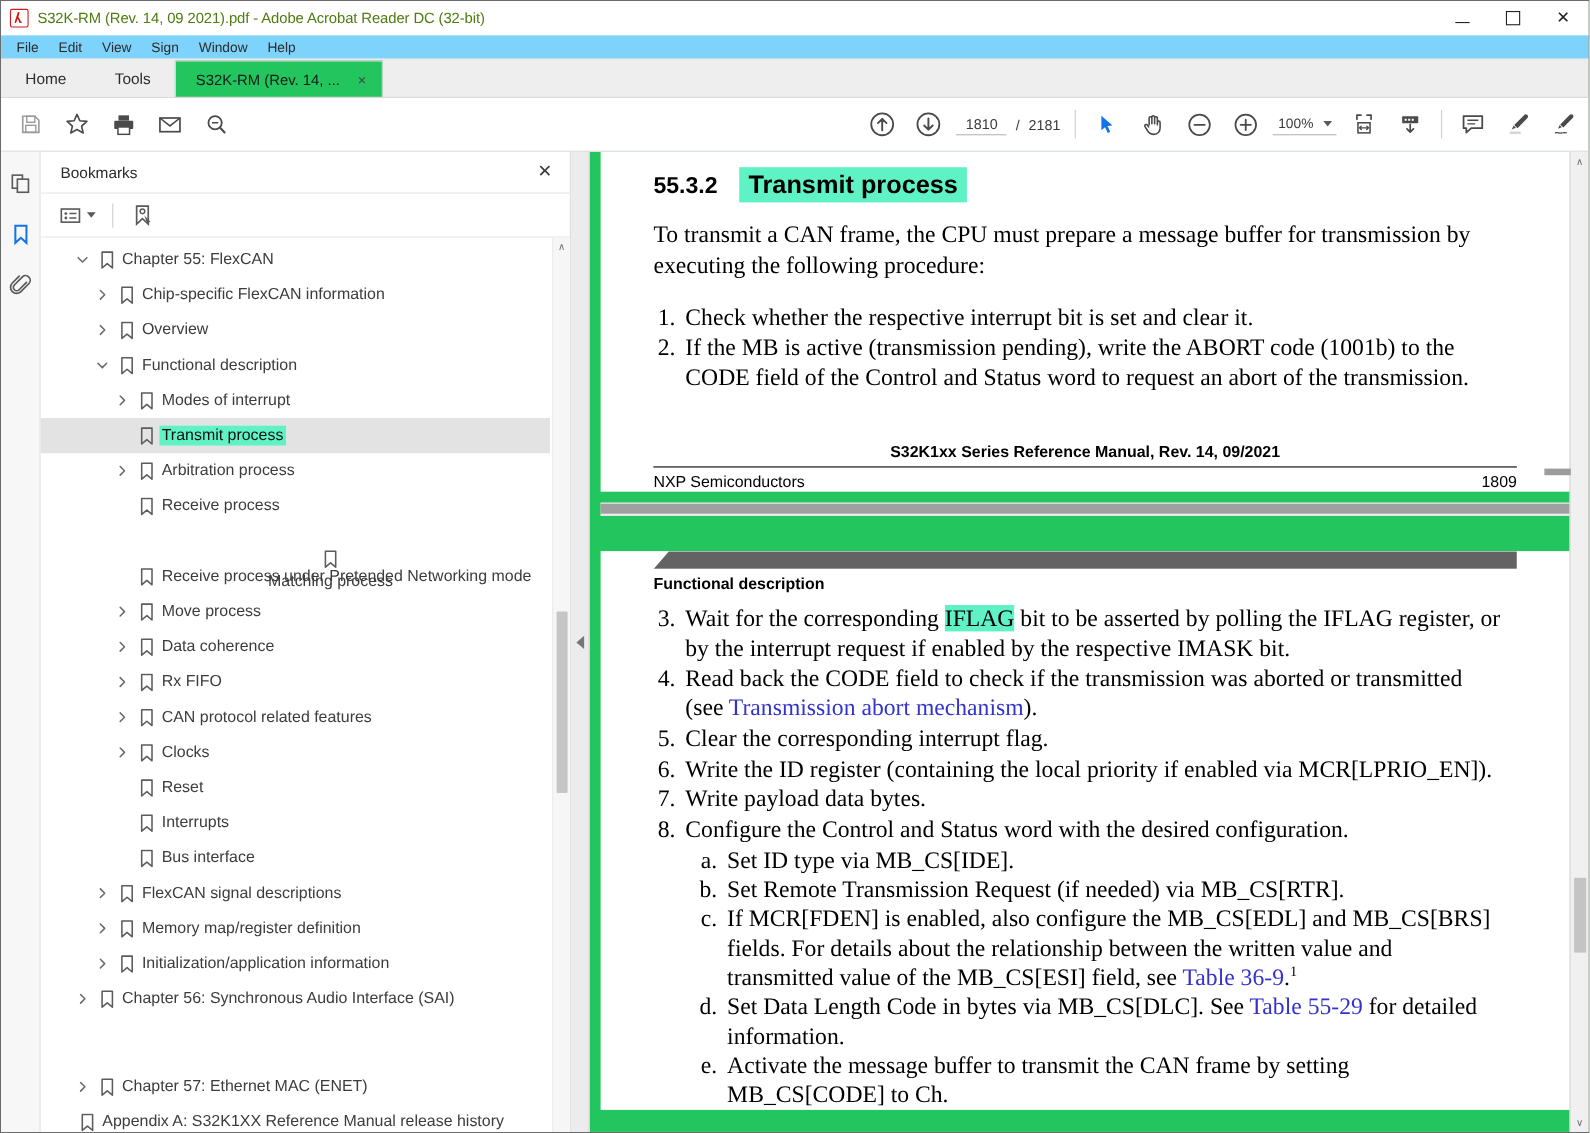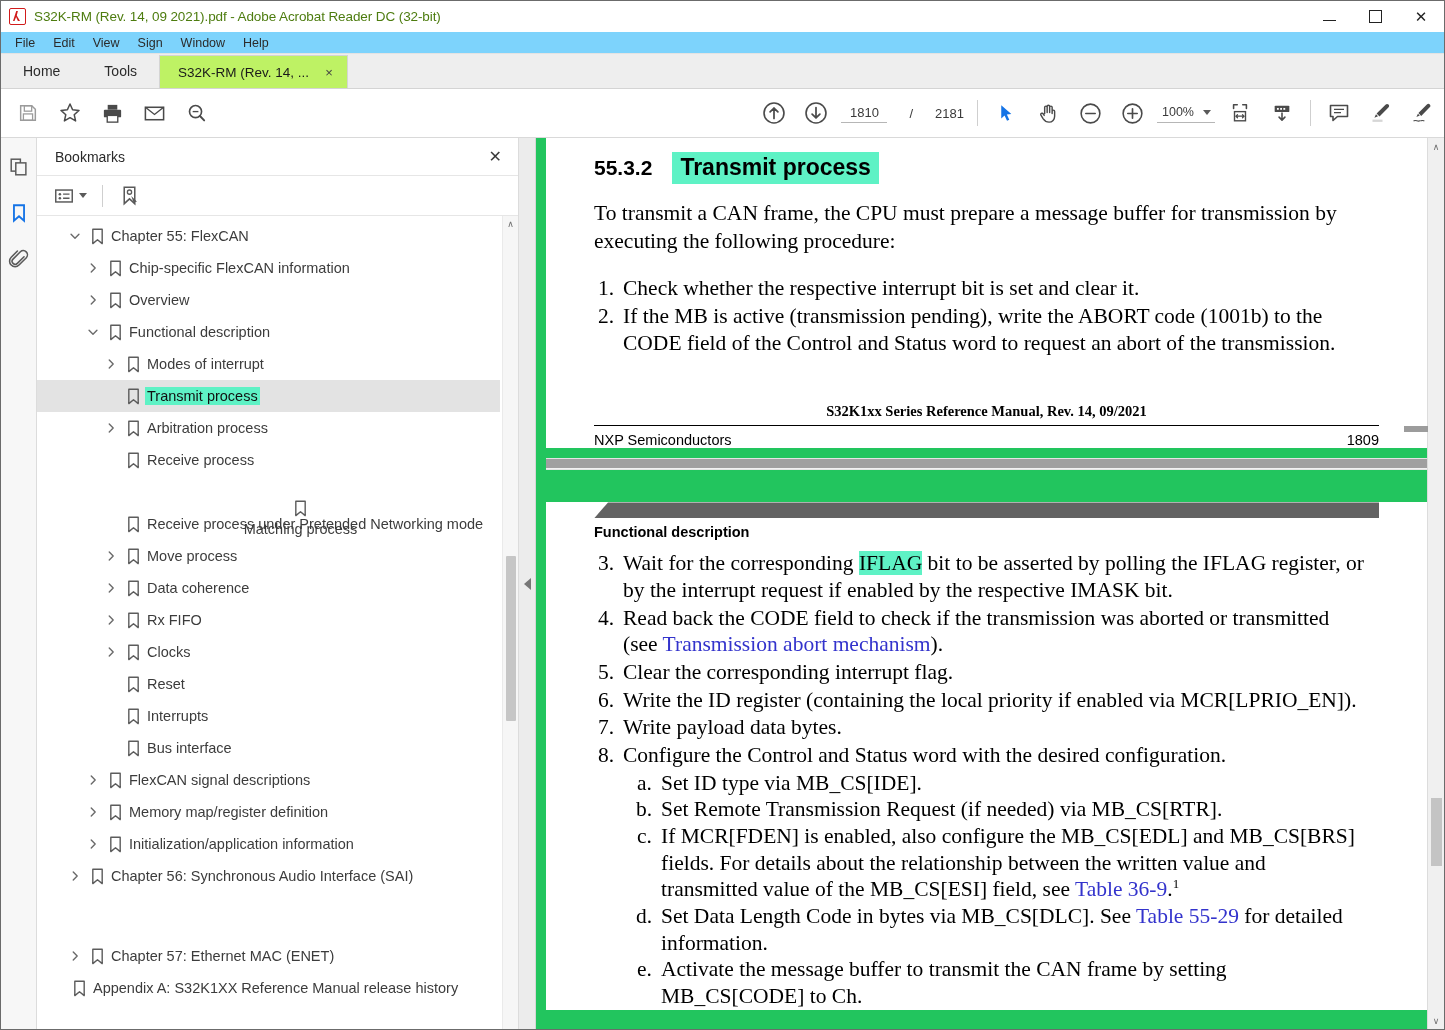--- a/index.html
+++ b/index.html
@@ -77,21 +77,21 @@
   .navtab {
     display: flex; align-items: center; justify-content: center;
     font-size: 14px; color: #2b2b2b;
     padding: 0 22px;
     background: #eeeeee;
     cursor: default;
   }
   .doctab {
     display: flex; align-items: center;
     font-size: 13.5px; color: #1a1a1a;
-    background: #bef264;
+    background: #22c55e;
     border-left: 1px solid #d4d4d4;
     border-right: 1px solid #d4d4d4;
     border-top: 1px solid #d4d4d4;
     padding: 0 10px 0 18px;
     min-width: 175px;
     position: relative; top: 0;
     margin-top: 1px;
     cursor: default;
   }
   .doctab-label { white-space: nowrap; }
@@ -111,21 +111,21 @@
   .tb-btn {
     width: 42px; height: 40px;
     display: flex; align-items: center; justify-content: center;
     cursor: pointer;
   }
   .tb-sep {
     width: 1px; height: 26px; background: #cfcfcf; margin: 0 7px;
   }
   .tb-spacer { flex: 1 1 auto; }
   .pagebox {
-    display: flex; align-items: center; gap: 22px;
+    display: flex; align-items: center; gap: 8px;
     margin: 0 6px 0 4px;
     font-size: 13px; color: #3a3a3a; justify-content: flex-end;
   }
   .page-input {
     width: 46px; text-align: center;
     border: none; border-bottom: 1px solid #b6b6b6;
     font-family: "Liberation Sans", sans-serif;
     font-size: 13px; color: #3a3a3a;
     background: transparent;
     padding: 2px 0;
@@ -289,21 +289,21 @@
     display: flex; gap: 9px;
   }
   .lnk { color: #3333cc; }
   .hl { background: #5ef2c5; }
   .sup { font-size: 13px; vertical-align: super; }
 
   .footer-rule {
     border-top: 1.4px solid #000; margin: 0 48px;
   }
   .footer-center {
-    font-family: Liberation Serif, serif;
+    font-family: Liberation Sans, sans-serif;
     font-weight: bold; font-size: 14.5px; color: #000;
     text-align: center; padding-bottom: 5px;
   }
   .footer-row {
     display: flex; justify-content: space-between;
     font-family: "Liberation Sans", sans-serif;
     font-size: 14.5px; color: #000;
     padding: 6px 48px 0 48px;
   }
   .page-gap {
@@ -724,20 +724,33 @@
               <span class="bm-arrow">
                 <svg width="14" height="14" viewBox="0 0 16 16">
                   <path d="M6 3.5L10.5 8 6 12.5" fill="none" stroke="#6a6a6a" stroke-width="1.6" stroke-linecap="round" stroke-linejoin="round"></path>
                 </svg>
               </span>
               <span class="bm-ico">
                 <svg width="15" height="17" viewBox="0 0 16 18">
                   <path d="M3 1.2h10v15.4L8 12.4 3 16.6z" fill="none" stroke="#5c5c5c" stroke-width="1.5" stroke-linejoin="round"></path>
                 </svg>
               </span>
+              <span class="bm-label">CAN protocol related features</span>
+            </div>
+            <div class="bm-row" style="padding-left: 64px;">
+              <span class="bm-arrow">
+                <svg width="14" height="14" viewBox="0 0 16 16">
+                  <path d="M6 3.5L10.5 8 6 12.5" fill="none" stroke="#6a6a6a" stroke-width="1.6" stroke-linecap="round" stroke-linejoin="round"></path>
+                </svg>
+              </span>
+              <span class="bm-ico">
+                <svg width="15" height="17" viewBox="0 0 16 18">
+                  <path d="M3 1.2h10v15.4L8 12.4 3 16.6z" fill="none" stroke="#5c5c5c" stroke-width="1.5" stroke-linejoin="round"></path>
+                </svg>
+              </span>
               <span class="bm-label">Clocks</span>
             </div>
             <div class="bm-row" style="padding-left: 64px;">
               <span class="bm-arrow"></span>
               <span class="bm-ico">
                 <svg width="15" height="17" viewBox="0 0 16 18">
                   <path d="M3 1.2h10v15.4L8 12.4 3 16.6z" fill="none" stroke="#5c5c5c" stroke-width="1.5" stroke-linejoin="round"></path>
                 </svg>
               </span>
               <span class="bm-label">Reset</span>

